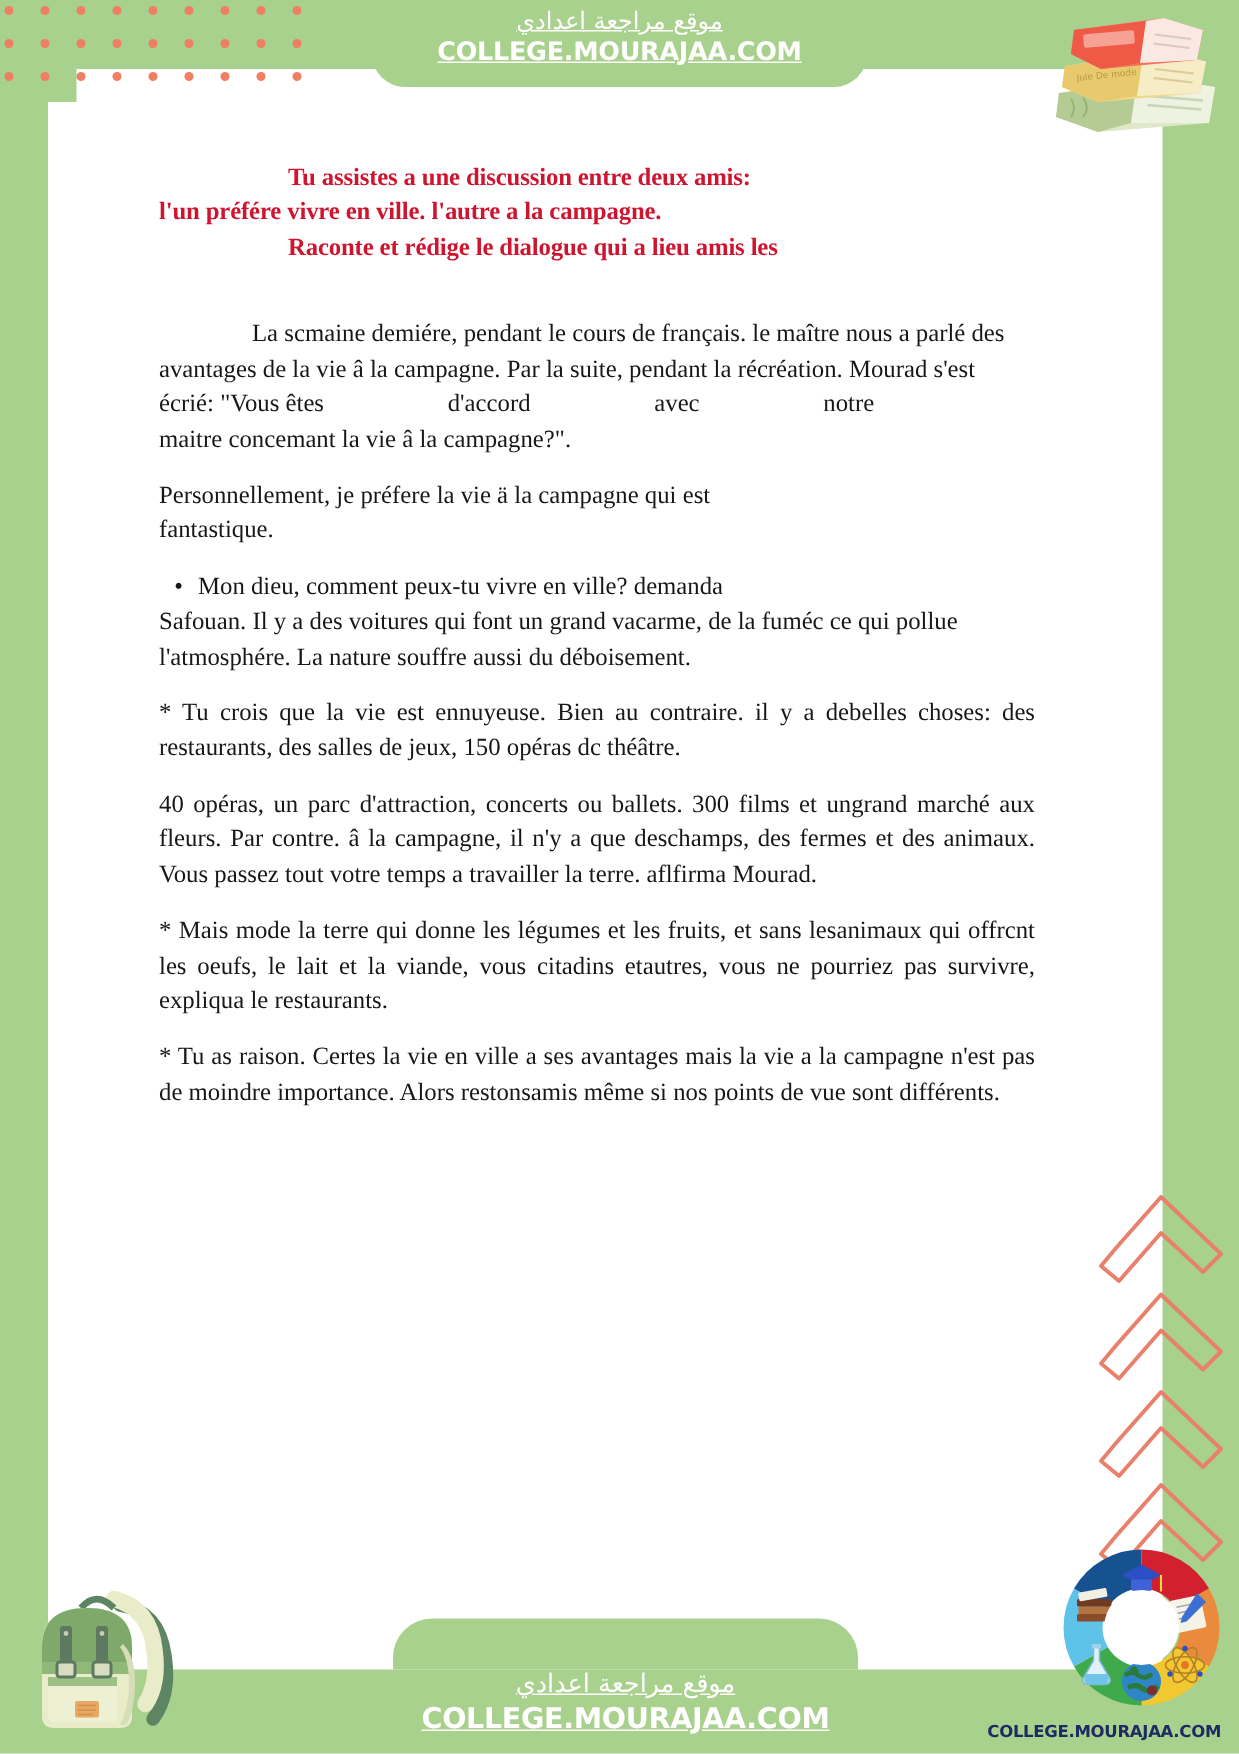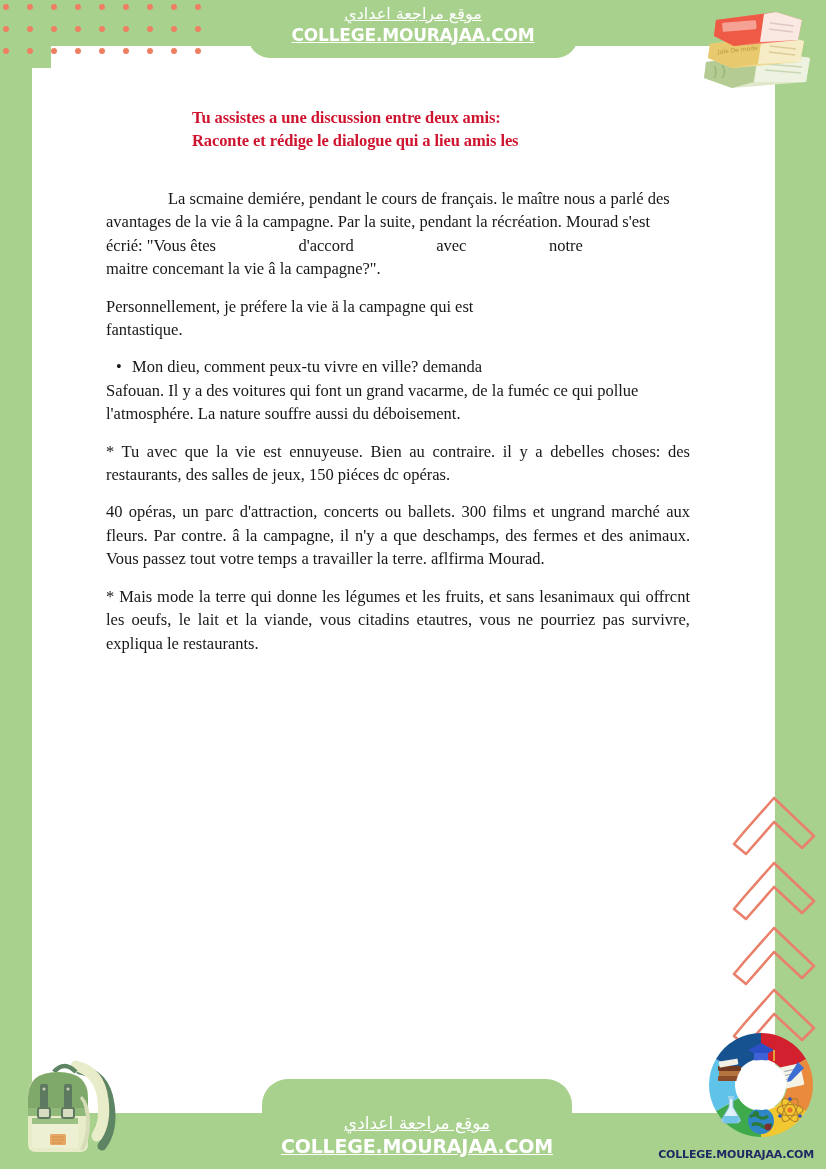--- a/index.html
+++ b/index.html
@@ -247,20 +247,21 @@
       <path d="M76 6 L88 4 L114 12 L110 32 L72 34 Z" fill="#fae8e3"></path>
       <path d="M82 15 L106 18 M81 21 L105 24" stroke="#e0c8c2" stroke-width="1.4" fill="none"></path>
       <rect x="34" y="15" width="34" height="9" rx="1.5" fill="#f7b9ad" opacity=".75" transform="rotate(-5 34 15)"></rect>
     </svg>
   </div>
 
   <div class="content">
 
     <div class="prompt">
       <p class="ind">Tu assistes a une discussion entre deux amis:</p>
+      <p>l'un préfére vivre en ville. l'autre a la campagne.</p>
       <p class="ind">Raconte et rédige le dialogue qui a lieu amis les</p>
     </div>
 
     <div class="body-text">
 
       <p>
         <span class="first-indent" style="display:inline;padding-left:62px;">La scmaine demiére, pendant le cours de français. le</span>
         <span>maître nous a parlé des avantages de la vie â la campagne.</span>
         <span>Par la suite, pendant la récréation. Mourad s'est écrié: "Vous</span>
         <span class="p1l4">êtes     d'accord     avec     notre     maitre</span>
@@ -273,39 +274,44 @@
       </p>
 
       <p>
         <span class="bullet-dot">•</span><span>Mon dieu, comment peux-tu vivre en ville? demanda</span><br>
         <span>Safouan. Il y a des voitures qui font un grand vacarme, de la</span>
         <span>fuméc ce qui pollue l'atmosphére. La nature souffre aussi du</span>
         <span>déboisement.</span>
       </p>
 
       <p class="para-just">
-        <span>* Tu avec que la vie est ennuyeuse. Bien au contraire. il y a</span>
+        <span>* Tu crois que la vie est ennuyeuse. Bien au contraire. il y a</span>
         <span>debelles choses: des restaurants, des salles de jeux, 150</span>
-        <span>piéces dc opéras.</span>
+        <span>opéras dc théâtre.</span>
       </p>
 
       <p class="para-just">
         <span>40 opéras, un parc d'attraction, concerts ou ballets. 300 films</span>
         <span>et ungrand marché aux fleurs. Par contre. â la campagne, il</span>
         <span>n'y a que deschamps, des fermes et des animaux. Vous</span>
         <span>passez tout votre temps a travailler la terre. aflfirma Mourad.</span>
       </p>
 
       <p class="para-just">
         <span>* Mais mode la terre qui donne les légumes et les fruits, et</span>
         <span>sans lesanimaux qui offrcnt les oeufs, le lait et la viande, vous</span>
         <span>citadins etautres, vous ne pourriez pas survivre, expliqua le</span>
         <span>restaurants.</span>
       </p>
 
+      <p class="para-just">
+        <span>* Tu as raison. Certes la vie en ville a ses avantages mais la</span>
+        <span>vie a la campagne n'est pas de moindre importance. Alors</span>
+        <span>restonsamis même si nos points de vue sont différents.</span>
+      </p>
 
     </div>
   </div>
 
   <div class="chevrons">
     <svg viewBox="0 0 96 250" width="96" height="250">
       <g fill="none" stroke="#e8806b" stroke-width="2.6" stroke-linejoin="round">
         <path d="M6 52 L16 40 L46 6 L86 44 L74 56 L46 30 L18 62 Z"></path>
         <path d="M6 117 L16 105 L46 71 L86 109 L74 121 L46 95 L18 127 Z"></path>
         <path d="M6 182 L16 170 L46 136 L86 174 L74 186 L46 160 L18 192 Z"></path>

